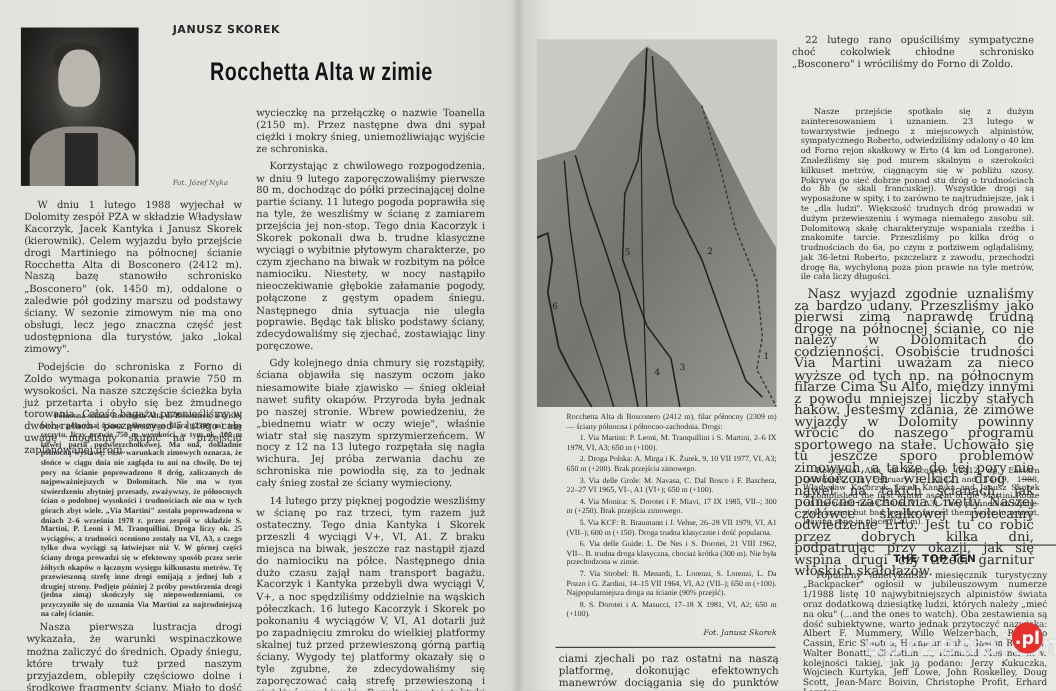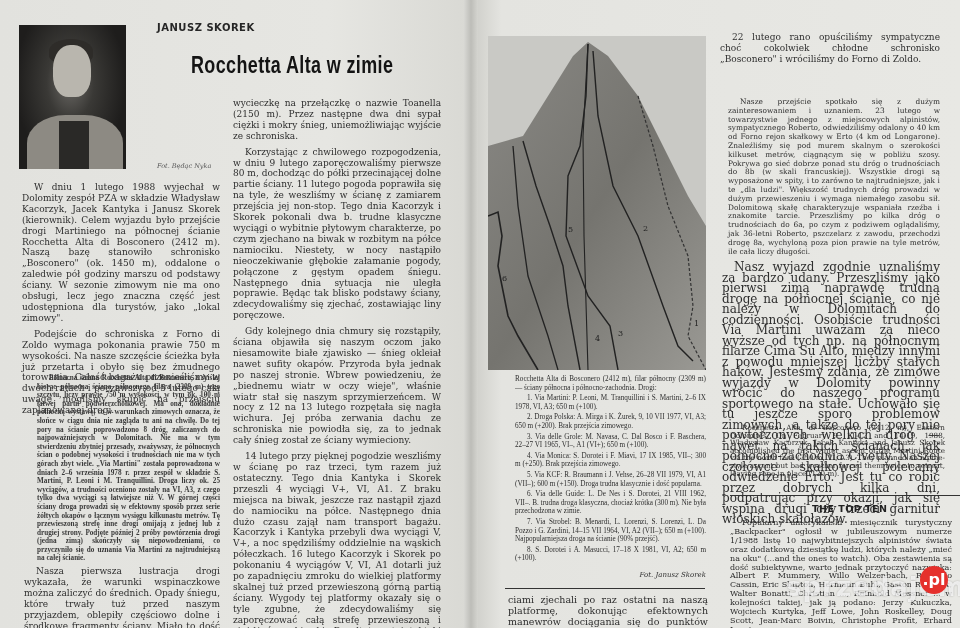--- a/index.html
+++ b/index.html
@@ -68,21 +68,21 @@
 <div class="gutter"></div>
 
 <div class="portrait">
   <div class="hair"></div>
   <div class="head"></div>
   <div class="jacket"></div>
   <div class="shirt"></div>
 </div>
 <div class="author">JANUSZ SKOREK</div>
 <div class="title">Rocchetta Alta w zimie</div>
-<div class="photo-credit" style="left:157px;top:162px;">Fot. Będąc Nyka</div>
+<div class="photo-credit" style="left:157px;top:162px;">Fot. Józef Nyka</div>
 
 <div class="col col-l1">
   <p>W dniu 1 lutego 1988 wyjechał w Dolomity zespół PZA w składzie Władysław Kacorzyk, Jacek Kantyka i Janusz Skorek (kierownik). Celem wyjazdu było przejście drogi Martiniego na północnej ścianie Rocchetta Alta di Bosconero (2412 m). Naszą bazę stanowiło schronisko „Bosconero" (ok. 1450 m), oddalone o zaledwie pół godziny marszu od podstawy ściany. W sezonie zimowym nie ma ono obsługi, lecz jego znaczna część jest udostępniona dla turystów, jako „lokal zimowy".</p>
   <p>Podejście do schroniska z Forno di Zoldo wymaga pokonania prawie 750 m wysokości. Na nasze szczęście ścieżka była już przetarta i obyło się bez żmudnego torowania. Całość bagażu przenieśliśmy w dwóch ratach i począwszy od 5 lutego całą uwagę mogliśmy skupić na przejściu zaplanowanej drogi.</p>
 </div>
 <div class="col small" style="left:24px;top:374px;width:196px;font-weight:bold;color:#3a3a3a;">
   <p>Północna ściana Rocchetta Alta di Bosconero, a ściślej biorąc północna ściana północnego filara (2309 m) tego szczytu, liczy prawie 750 m wysokości, w tym ok. 100 m łatwej partii podwierzchołkowej. Ma ona, dokładnie północną wystawę, co w warunkach zimowych oznacza, że słońce w ciągu dnia nie zagląda tu ani na chwilę. Do tej pory na ścianie poprowadzono 8 dróg, zaliczanych do najpoważniejszych w Dolomitach. Nie ma w tym stwierdzeniu zbytniej przesady, zważywszy, że północnych ścian o podobnej wysokości i trudnościach nie ma w tych górach zbyt wiele. „Via Martini" została poprowadzona w dniach 2–6 września 1978 r. przez zespół w składzie S. Martini, P. Leoni i M. Tranquillini. Droga liczy ok. 25 wyciągów, a trudności oceniono zostały na VI, A3, z czego tylko dwa wyciągi są łatwiejsze niż V. W górnej części ściany droga prowadzi się w efektowny sposób przez serie żółtych okapów o łącznym wysięgu kilkunastu metrów. Tę przewieszoną strefę inne drogi omijają z jednej lub z drugiej strony. Podjęte później 2 próby powtórzenia drogi (jedna zimą) skończyły się niepowodzeniami, co przyczyniło się do uznania Via Martini za najtrudniejszą na całej ścianie.</p>
 </div>
 <div class="col" style="left:24px;top:566px;width:196px;">
   <p>Nasza pierwsza lustracja drogi wykazała, że warunki wspinaczkowe można zaliczyć do średnich. Opady śniegu, które trwały tuż przed naszym przyjazdem, oblepiły częściowo dolne i środkowe fragmenty ściany. Miało to dość istotne znaczenie, gdyż tam właś-</p>

